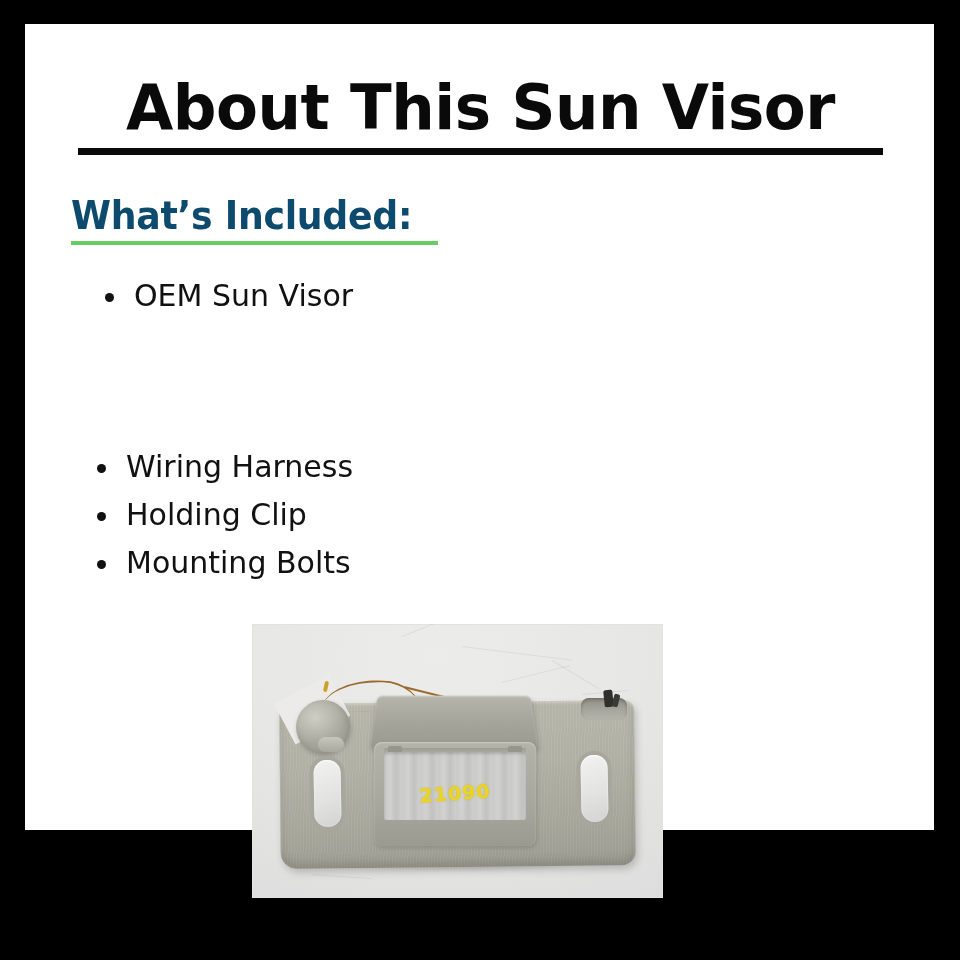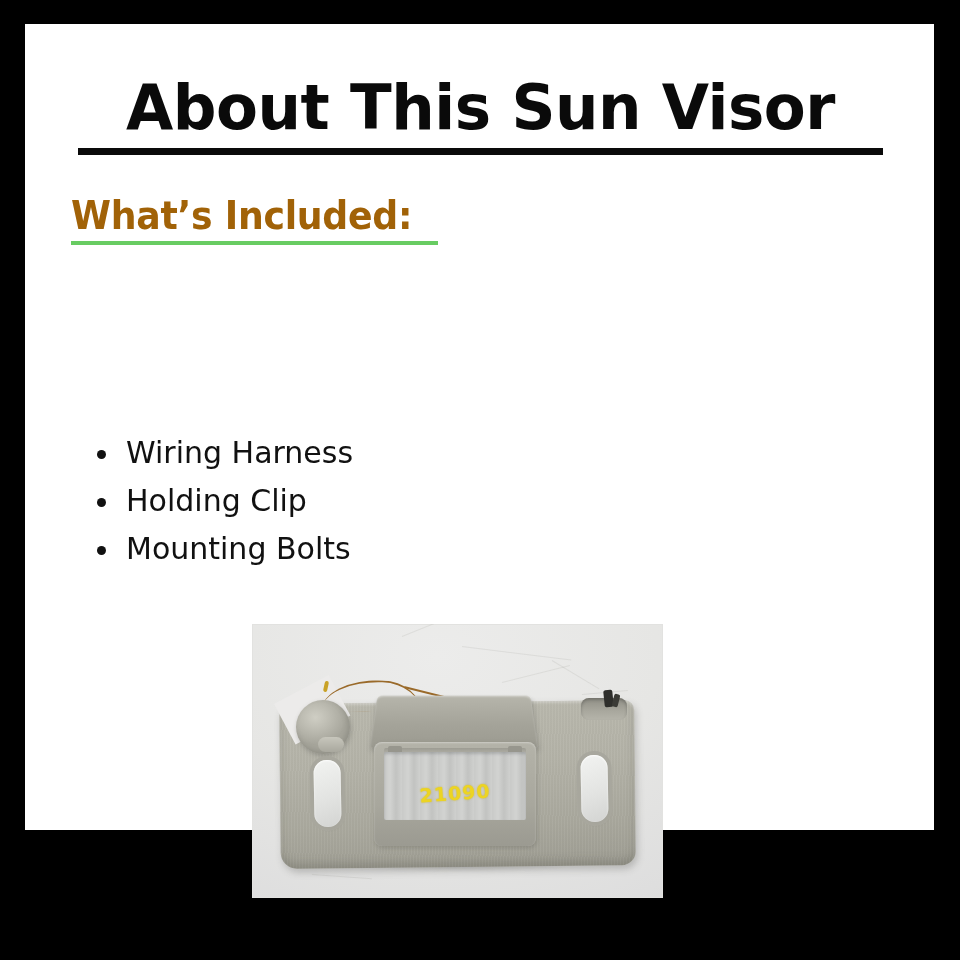--- a/index.html
+++ b/index.html
@@ -74,21 +74,21 @@
   }
   .heading .hrule {
     margin-top: 6px;
     height: 4px;
     width: 100%;
   }
 
   #heading-included {
     left: 46px;
     top: 172px;
-    color: #a16207;
+    color: #0c4a6e;
   }
   #heading-included .hrule { background: #68cc62; }
 
   #heading-not-included {
     left: 46px;
     top: 329px;
     color: #ef3d34;
   }
   #heading-not-included .hrule { background: #ef3d34; }
 
@@ -119,21 +119,21 @@
     border-radius: 50%;
     background: #111111;
   }
 
   #bullets-included {
     left: 76px;
     top: 248px;
   }
   #bullets-not-included {
     left: 68px;
-    top: 405px;
+    top: 419px;
   }
 
   
   .photo {
     position: absolute;
     left: 227px;
     top: 600px;
     width: 411px;
     height: 274px;
     overflow: hidden;
@@ -394,20 +394,25 @@
     <div class="title-block">
       <div class="title">About This Sun Visor</div>
       <div class="title-rule"></div>
     </div>
 
     <div class="heading" id="heading-included">
       <span class="htext">What’s Included:</span>
       <div class="hrule"></div>
     </div>
 
+    <ul class="bullets" id="bullets-included">
+      <li>
+        <span>OEM Sun Visor</span>
+      </li>
+    </ul>
 
 
     <ul class="bullets" id="bullets-not-included">
       <li>
         <span>Wiring Harness</span>
       </li>
       <li>
         <span>Holding Clip</span>
       </li>
       <li>

